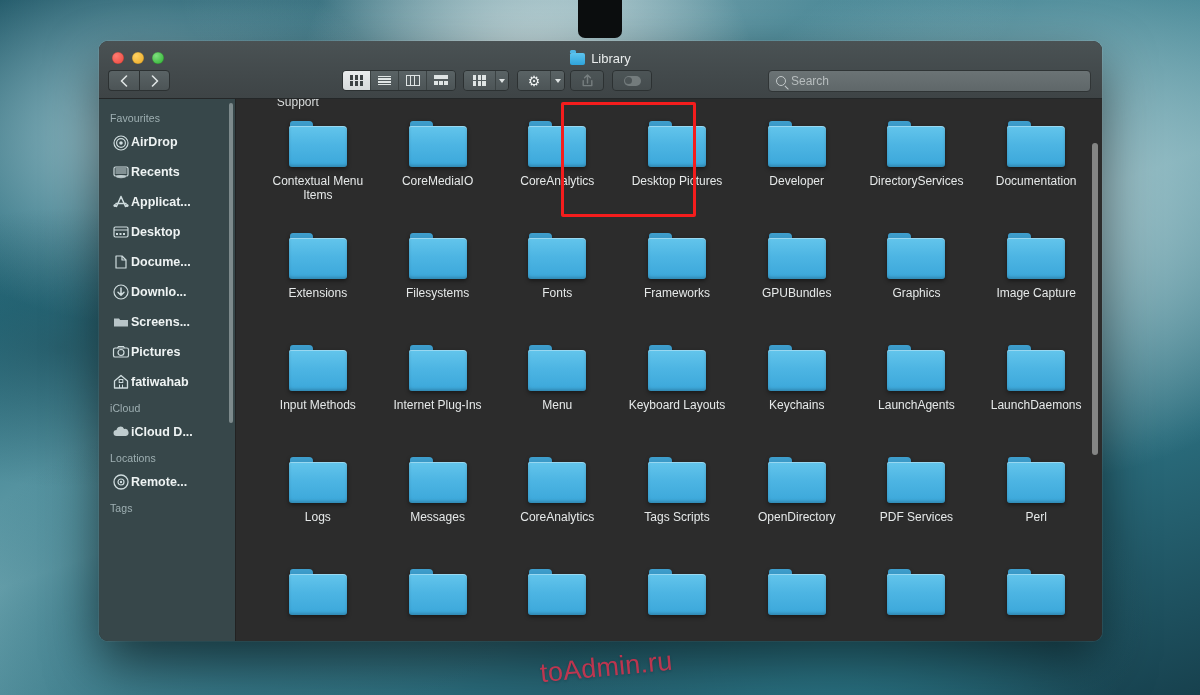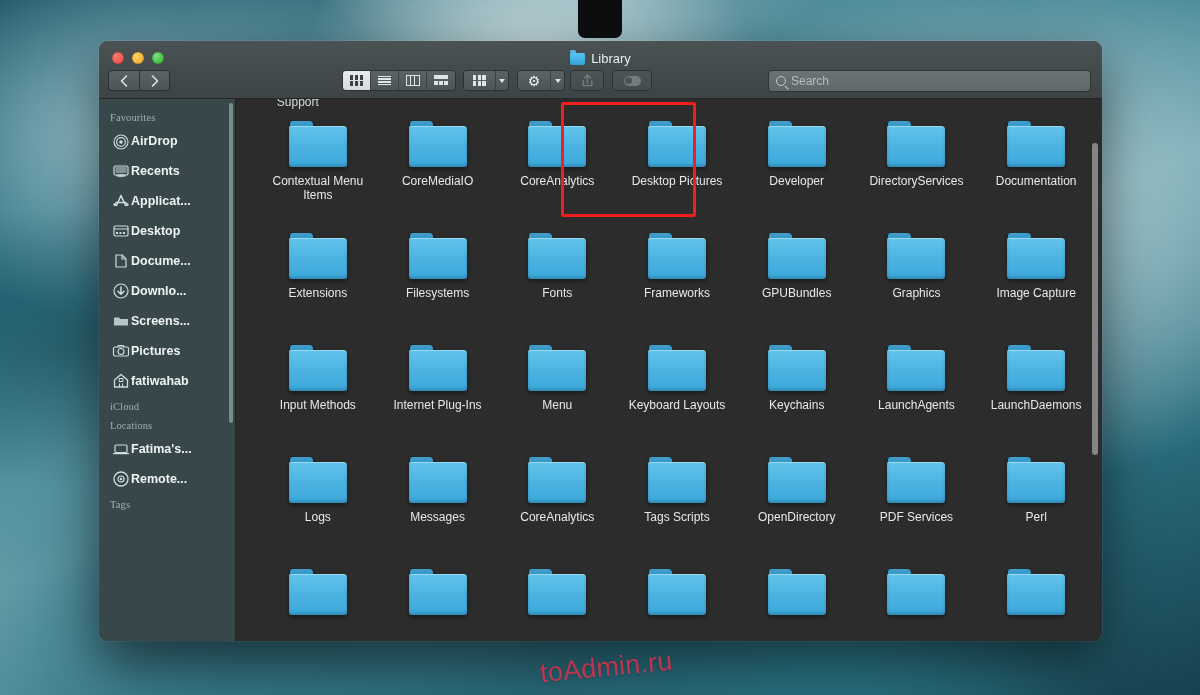--- a/index.html
+++ b/index.html
@@ -242,21 +242,20 @@
     border-right: 1px solid #222;
     padding-top: 8px;
     overflow: hidden;
     position: relative;
   }
   .sb-header {
     font-size: 10.5px;
     color: #9fb0b3;
     padding: 5px 0 3px 11px;
     letter-spacing: .1px;
-    font-family: Liberation Serif, serif;
   }
   .sb-item {
     display: flex; align-items: center;
     gap: 0;
     height: 30px;
     padding: 0 8px 0 12px;
     color: #eef3f3;
     font-size: 12.5px;
     font-weight: 700;
     white-space: nowrap;
@@ -574,31 +573,30 @@
             <svg width="18" height="18" viewBox="0 0 18 18">
               <path d="M9 2.5L2.5 8v7h13V8z" fill="none" stroke="#cfdcde" stroke-width="1.3" stroke-linejoin="round"></path>
               <rect x="7.2" y="6.5" width="3.6" height="3" fill="none" stroke="#cfdcde" stroke-width="1"></rect>
               <path d="M7.5 11.5v3.5M10.5 11.5v3.5" stroke="#cfdcde" stroke-width="1"></path>
             </svg>
           </span>
           <span class="sb-label">fatiwahab</span>
         </div>
 
         <div class="sb-header">iCloud</div>
+        <div class="sb-item">
+          <span class="sb-icon">
+            <svg width="18" height="18" viewBox="0 0 18 18">
+              <path d="M4.5 13a3 3 0 010-6 4 4 0 017.6-1A3.2 3.2 0 0113.8 13z" fill="#cfdcde" opacity=".9"></path>
+            </svg>
+          </span>
+          <span class="sb-label">iCloud D...</span>
+        </div>
 
         <div class="sb-header">Locations</div>
-        <div class="sb-item">
-          <span class="sb-icon">
-            <svg width="18" height="18" viewBox="0 0 18 18">
-              <rect x="3" y="5" width="12" height="7.5" rx="1" fill="none" stroke="#cfdcde" stroke-width="1.2"></rect>
-              <path d="M1.5 13.6h15" stroke="#cfdcde" stroke-width="1.3" stroke-linecap="round"></path>
-            </svg>
-          </span>
-          <span class="sb-label">Fatima's...</span>
-        </div>
         <div class="sb-item">
           <span class="sb-icon">
             <svg width="18" height="18" viewBox="0 0 18 18">
               <circle cx="9" cy="9" r="7" fill="none" stroke="#cfdcde" stroke-width="1.3"></circle>
               <circle cx="9" cy="9" r="3" fill="none" stroke="#cfdcde" stroke-width="1.2"></circle>
               <circle cx="9" cy="9" r="1.2" fill="#cfdcde"></circle>
             </svg>
           </span>
           <span class="sb-label">Remote...</span>
         </div>

